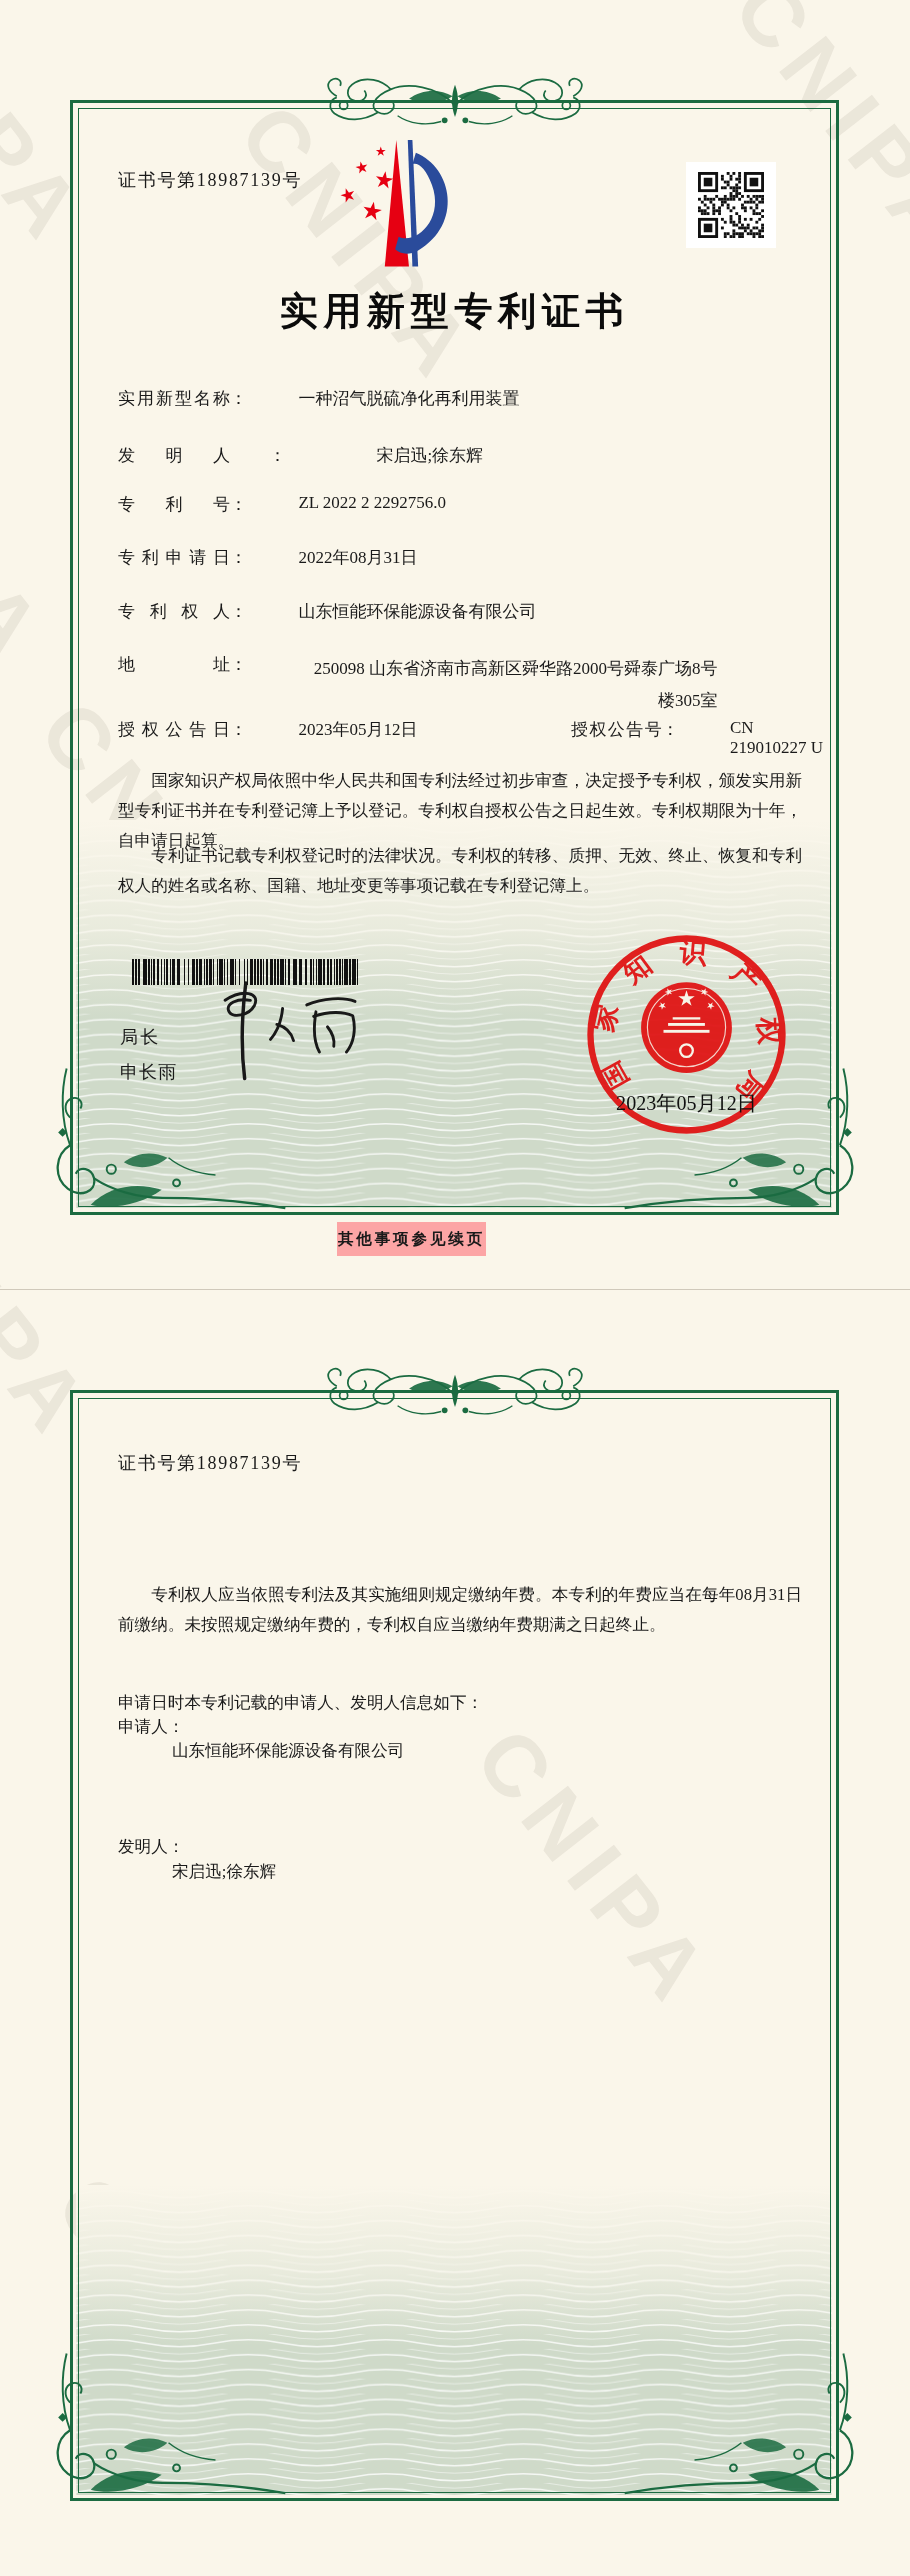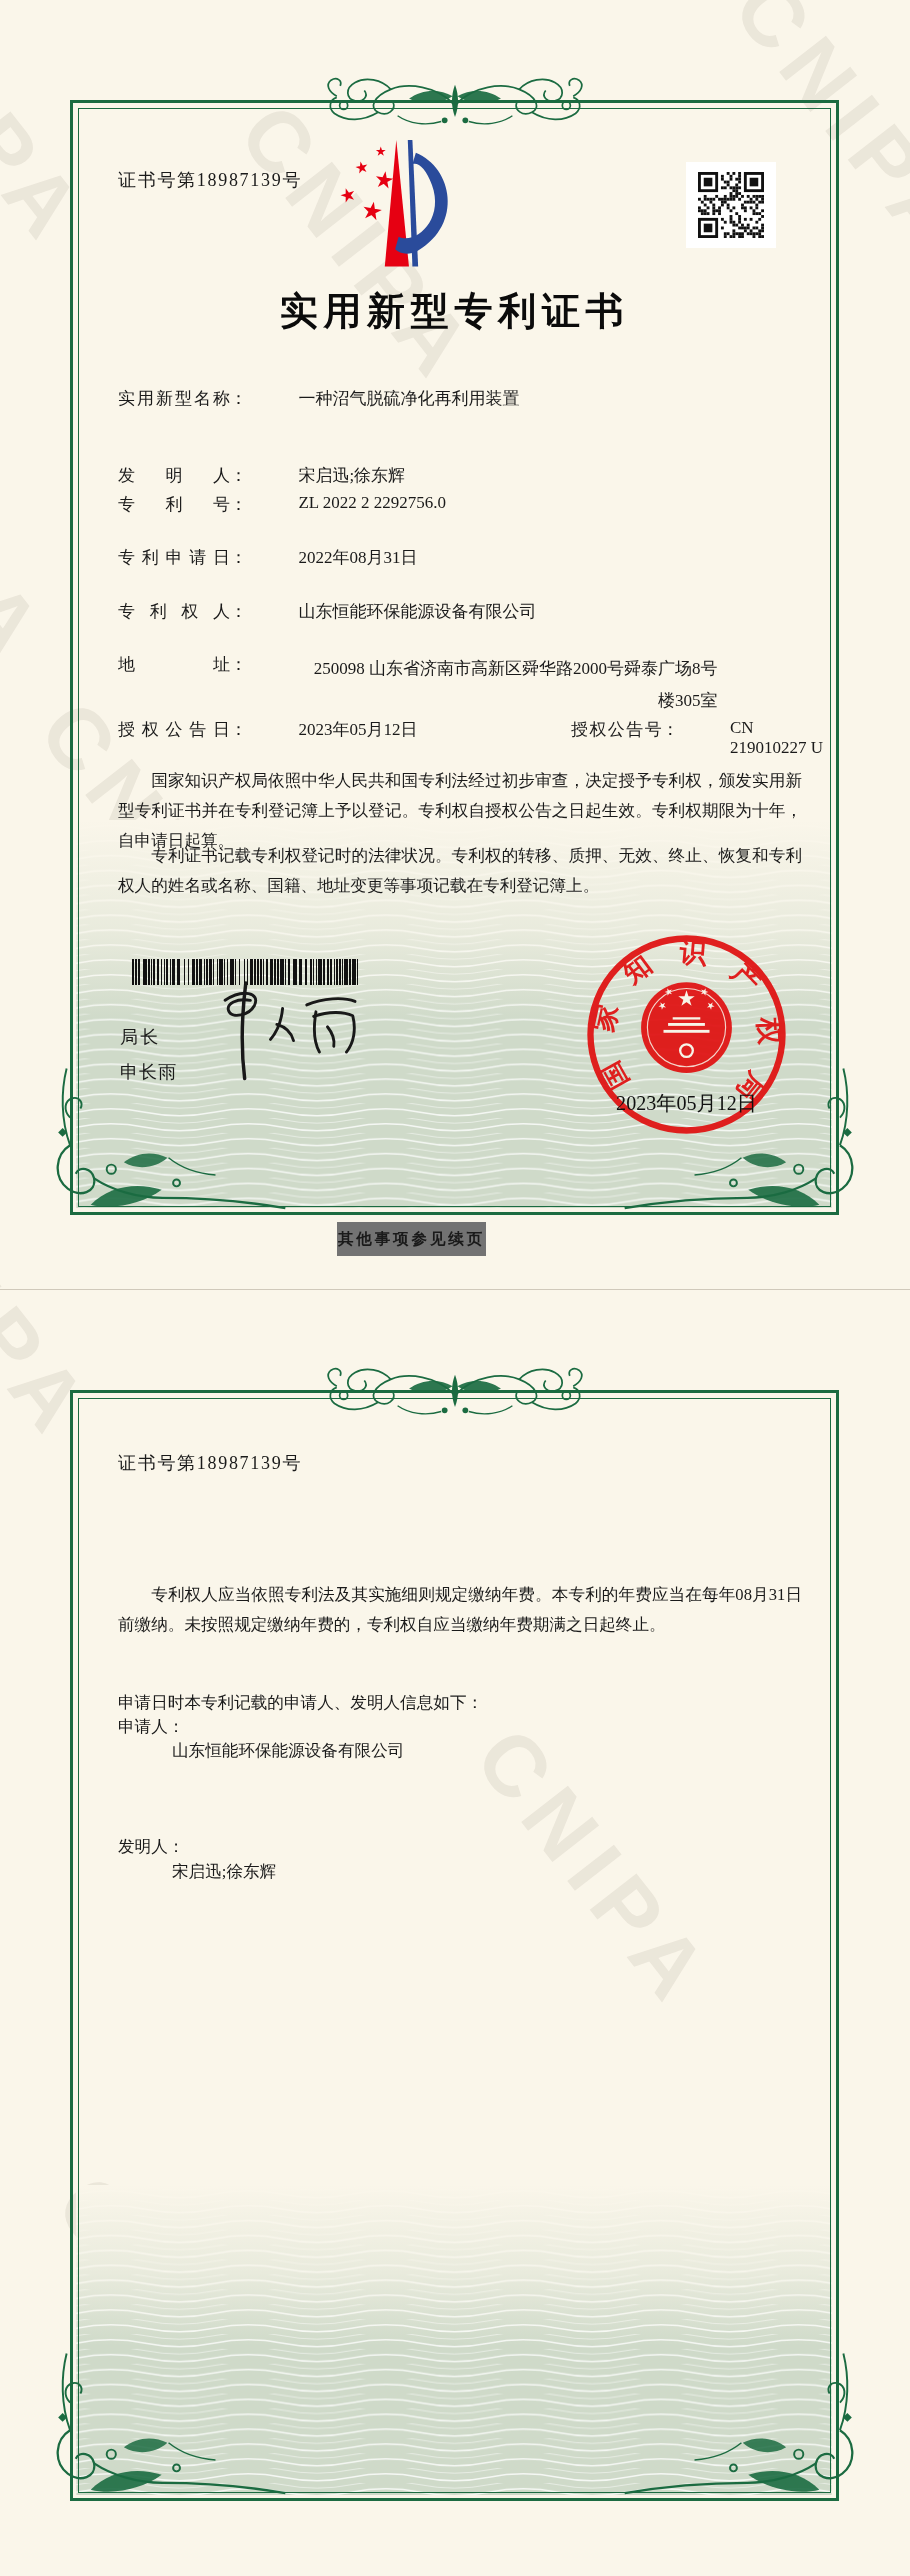--- a/index.html
+++ b/index.html
@@ -57,21 +57,21 @@
   .barcode-box{position:absolute;left:130px;top:959px;z-index:5;}
   .director-title{position:absolute;left:120px;top:1025px;font-size:18px;letter-spacing:2.3px;}
   .director-name{position:absolute;left:120px;top:1060px;font-size:18px;letter-spacing:1.1px;}
   .signature{position:absolute;left:209px;top:975px;}
   .seal{position:absolute;left:583px;top:931px;}
 
   .page-footer{position:absolute;left:70px;width:769px;text-align:center;font-size:15px;}
   #page1 .page-footer{top:1174px;}
   #page2 .page-footer{top:1177px;}
 
-  .cont-note{position:absolute;left:337px;top:1222px;width:149px;height:34px;background:#737373;
+  .cont-note{position:absolute;left:337px;top:1222px;width:149px;height:34px;background:#fca5a5;
              display:flex;align-items:center;justify-content:center;font-size:15.5px;letter-spacing:2.9px;
              font-weight:600;z-index:5;}
 
   .qr-box{position:absolute;left:686px;top:162px;width:90px;height:86px;background:#ffffff;
           display:flex;align-items:center;justify-content:center;z-index:5;}
 
   .logo{position:absolute;left:325px;top:132px;z-index:5;}
 
   
   .p2line{position:absolute;font-size:16.6px;}
@@ -341,21 +341,21 @@
           </svg>
       </div>
 
       <div class="title">实用新型专利证书</div>
 
       <div class="frow" style="top:387px;">
         <span class="flabel">实用新型名称</span>
           <span class="fcolon">：</span>
         <span class="fvalue">一种沼气脱硫净化再利用装置</span>
       </div>
-      <div class="frow" style="top:464px;">
+      <div class="frow" style="top:444px;gap:39px;">
         <span class="flabel">发明人</span>
           <span class="fcolon">：</span>
         <span class="fvalue">宋启迅;徐东辉</span>
       </div>
       <div class="frow" style="top:493px;">
         <span class="flabel">专利号</span>
           <span class="fcolon">：</span>
         <span class="fvalue">ZL 2022 2 2292756.0</span>
       </div>
       <div class="frow" style="top:546px;">

